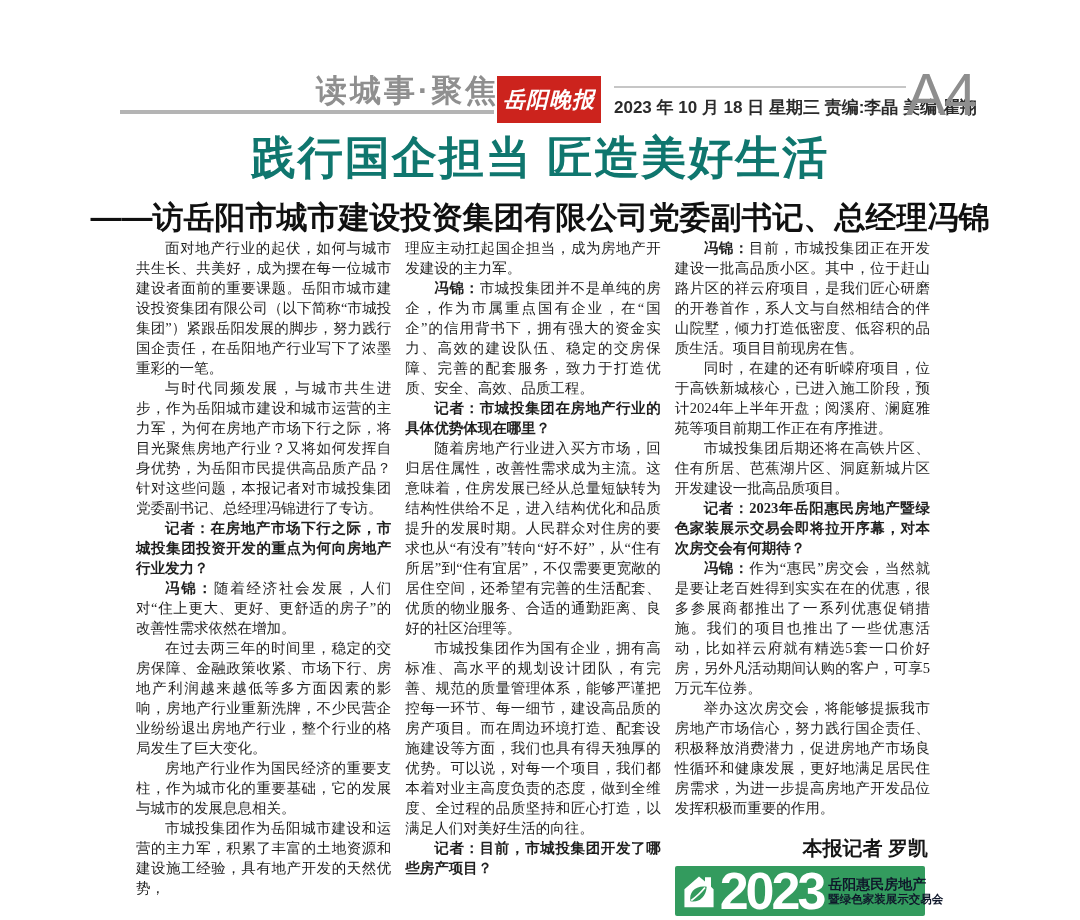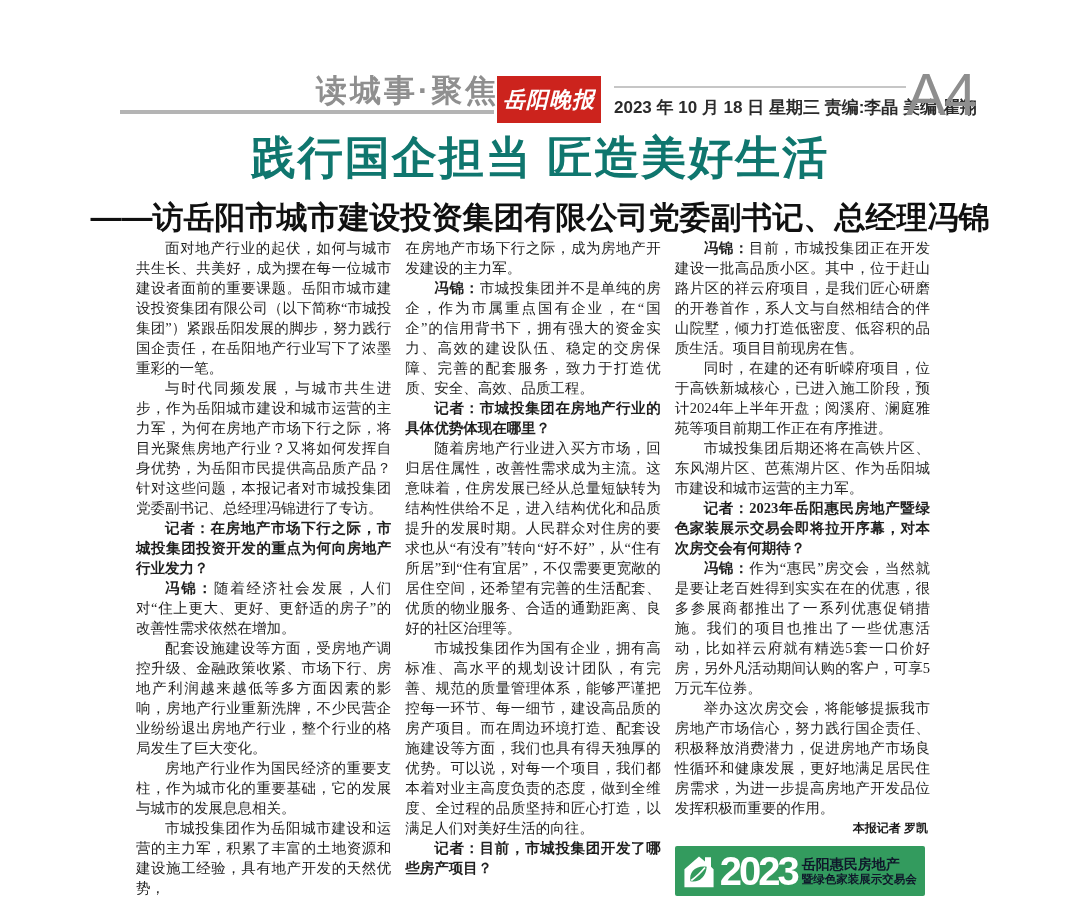--- a/index.html
+++ b/index.html
@@ -27,26 +27,26 @@
         font-family:"Liberation Sans","DejaVu Sans",sans-serif;font-weight:bold;font-size:31px;color:#101010;
         white-space:nowrap;margin-top:11px;}
   
   .columns{position:absolute;left:136px;top:238px;width:794px;display:flex;gap:14px;justify-content:center;}
   .col{flex:1;min-width:0;font-size:14.5px;line-height:20px;color:#1f1f1f;}
   .para{margin:0;text-indent:2em;text-align:justify;}
   .para.cont{text-indent:0;}
   .para.q{font-weight:bold;}
   .prefix{font-weight:bold;}
   .byline{text-align:right;font-family:"Liberation Sans","DejaVu Sans",sans-serif;
-        font-weight:bold;font-size:12px;color:#161616;margin-top:0;padding-right:2px;}
+        font-weight:bold;font-size:20px;color:#161616;margin-top:20px;padding-right:2px;}
   
   .banner{margin-top:8px;width:250px;height:50px;display:flex;align-items:center;box-sizing:border-box;
         padding:0 5px;border-radius:2px;}
   .banner svg{flex:0 0 auto;display:block;}
-  .banner-year{font-family:"Liberation Sans","DejaVu Sans",sans-serif;font-weight:800;font-size:40px;
+  .banner-year{font-family:"Liberation Sans","DejaVu Sans",sans-serif;font-weight:800;font-size:52px;
         color:#fff;letter-spacing:-3px;margin-left:2px;line-height:1;}
   .banner-text{color:#0f172a;margin-left:5px;font-family:"Liberation Sans","DejaVu Sans",sans-serif;
         font-weight:bold;line-height:1.2;white-space:nowrap;}
   .banner-text .l1{font-size:14px;}
   .banner-text .l2{font-size:11.5px;}
 </style>
 </head>
 <body>
 
 <div class="page">
@@ -65,36 +65,36 @@
 
   <div class="title">践行国企担当 匠造美好生活</div>
   <div class="subtitle">——访岳阳市城市建设投资集团有限公司党委副书记、总经理冯锦</div>
 
   <div class="columns" id="columns">
       <div class="col">
         <p class="para">面对地产行业的起伏，如何与城市共生长、共美好，成为摆在每一位城市建设者面前的重要课题。岳阳市城市建设投资集团有限公司（以下简称“市城投集团”）紧跟岳阳发展的脚步，努力践行国企责任，在岳阳地产行业写下了浓墨重彩的一笔。</p>
         <p class="para">与时代同频发展，与城市共生进步，作为岳阳城市建设和城市运营的主力军，为何在房地产市场下行之际，将目光聚焦房地产行业？又将如何发挥自身优势，为岳阳市民提供高品质产品？针对这些问题，本报记者对市城投集团党委副书记、总经理冯锦进行了专访。</p>
         <p class="para q"><span class="prefix">记者：</span>在房地产市场下行之际，市城投集团投资开发的重点为何向房地产行业发力？</p>
         <p class="para"><span class="prefix">冯锦：</span>随着经济社会发展，人们对“住上更大、更好、更舒适的房子”的改善性需求依然在增加。</p>
-        <p class="para">配套设施建设等方面，受房地产调控升级、金融政策收紧、市场下行、房地产利润越来越低等多方面因素的影响，房地产行业重新洗牌，不少民营企业纷纷退出房地产行业，整个行业的格局发生了巨大变化。</p>
+        <p class="para">在过去两三年的时间里，稳定的交房保障、金融政策收紧、市场下行、房地产利润越来越低等多方面因素的影响，房地产行业重新洗牌，不少民营企业纷纷退出房地产行业，整个行业的格局发生了巨大变化。</p>
         <p class="para">房地产行业作为国民经济的重要支柱，作为城市化的重要基础，它的发展与城市的发展息息相关。</p>
         <p class="para">市城投集团作为岳阳城市建设和运营的主力军，积累了丰富的土地资源和建设施工经验，具有地产开发的天然优势，</p>
       </div>
       <div class="col">
-        <p class="para cont">在房地产市场下行之际，成为房地产开发建设的主力军。</p>
+        <p class="para cont">理应主动扛起国企担当，成为房地产开发建设的主力军。</p>
         <p class="para"><span class="prefix">冯锦：</span>市城投集团并不是单纯的房企，作为市属重点国有企业，在“国企”的信用背书下，拥有强大的资金实力、高效的建设队伍、稳定的交房保障、完善的配套服务，致力于打造优质、安全、高效、品质工程。</p>
         <p class="para q"><span class="prefix">记者：</span>市城投集团在房地产行业的具体优势体现在哪里？</p>
         <p class="para">随着房地产行业进入买方市场，回归居住属性，改善性需求成为主流。这意味着，住房发展已经从总量短缺转为结构性供给不足，进入结构优化和品质提升的发展时期。人民群众对住房的要求也从“有没有”转向“好不好”，从“住有所居”到“住有宜居”，不仅需要更宽敞的居住空间，还希望有完善的生活配套、优质的物业服务、合适的通勤距离、良好的社区治理等。</p>
         <p class="para">市城投集团作为国有企业，拥有高标准、高水平的规划设计团队，有完善、规范的质量管理体系，能够严谨把控每一环节、每一细节，建设高品质的房产项目。而在周边环境打造、配套设施建设等方面，我们也具有得天独厚的优势。可以说，对每一个项目，我们都本着对业主高度负责的态度，做到全维度、全过程的品质坚持和匠心打造，以满足人们对美好生活的向往。</p>
         <p class="para q"><span class="prefix">记者：</span>目前，市城投集团开发了哪些房产项目？</p>
       </div>
       <div class="col">
         <p class="para"><span class="prefix">冯锦：</span>目前，市城投集团正在开发建设一批高品质小区。其中，位于赶山路片区的祥云府项目，是我们匠心研磨的开卷首作，系人文与自然相结合的伴山院墅，倾力打造低密度、低容积的品质生活。项目目前现房在售。</p>
         <p class="para">同时，在建的还有昕嵘府项目，位于高铁新城核心，已进入施工阶段，预计2024年上半年开盘；阅溪府、澜庭雅苑等项目前期工作正在有序推进。</p>
-        <p class="para">市城投集团后期还将在高铁片区、东风湖片区、芭蕉湖片区、作为岳阳城市建设和城市运营的主力军。</p>
+        <p class="para">市城投集团后期还将在高铁片区、住有所居、芭蕉湖片区、洞庭新城片区开发建设一批高品质项目。</p>
         <p class="para q"><span class="prefix">记者：</span>2023年岳阳惠民房地产暨绿色家装展示交易会即将拉开序幕，对本次房交会有何期待？</p>
         <p class="para"><span class="prefix">冯锦：</span>作为“惠民”房交会，当然就是要让老百姓得到实实在在的优惠，很多参展商都推出了一系列优惠促销措施。我们的项目也推出了一些优惠活动，比如祥云府就有精选5套一口价好房，另外凡活动期间认购的客户，可享5万元车位券。</p>
         <p class="para">举办这次房交会，将能够提振我市房地产市场信心，努力践行国企责任、积极释放消费潜力，促进房地产市场良性循环和健康发展，更好地满足居民住房需求，为进一步提高房地产开发品位发挥积极而重要的作用。</p>
         <div class="byline" id="byline">本报记者 罗凯</div>
         <div class="banner" id="banner" style="background: rgb(51, 155, 94);">
     <svg width="38" height="36" viewBox="0 0 44 42">
       <path d="M5 19 L22 4 L29 10 L29 5 L36 5 L36 16 L39 19 L39 40 L5 40 Z" fill="#ffffff"></path>
       <path class="leaf" d="M12 33 C10 22 18 14 31 16 C30 28 22 35 12 33 Z" fill="#339b5e"></path>
       <path class="leaf-stem" d="M13 32 C19 28 24 23 29 17" stroke-width="2" fill="none" stroke="#ffffff"></path>
     </svg>

